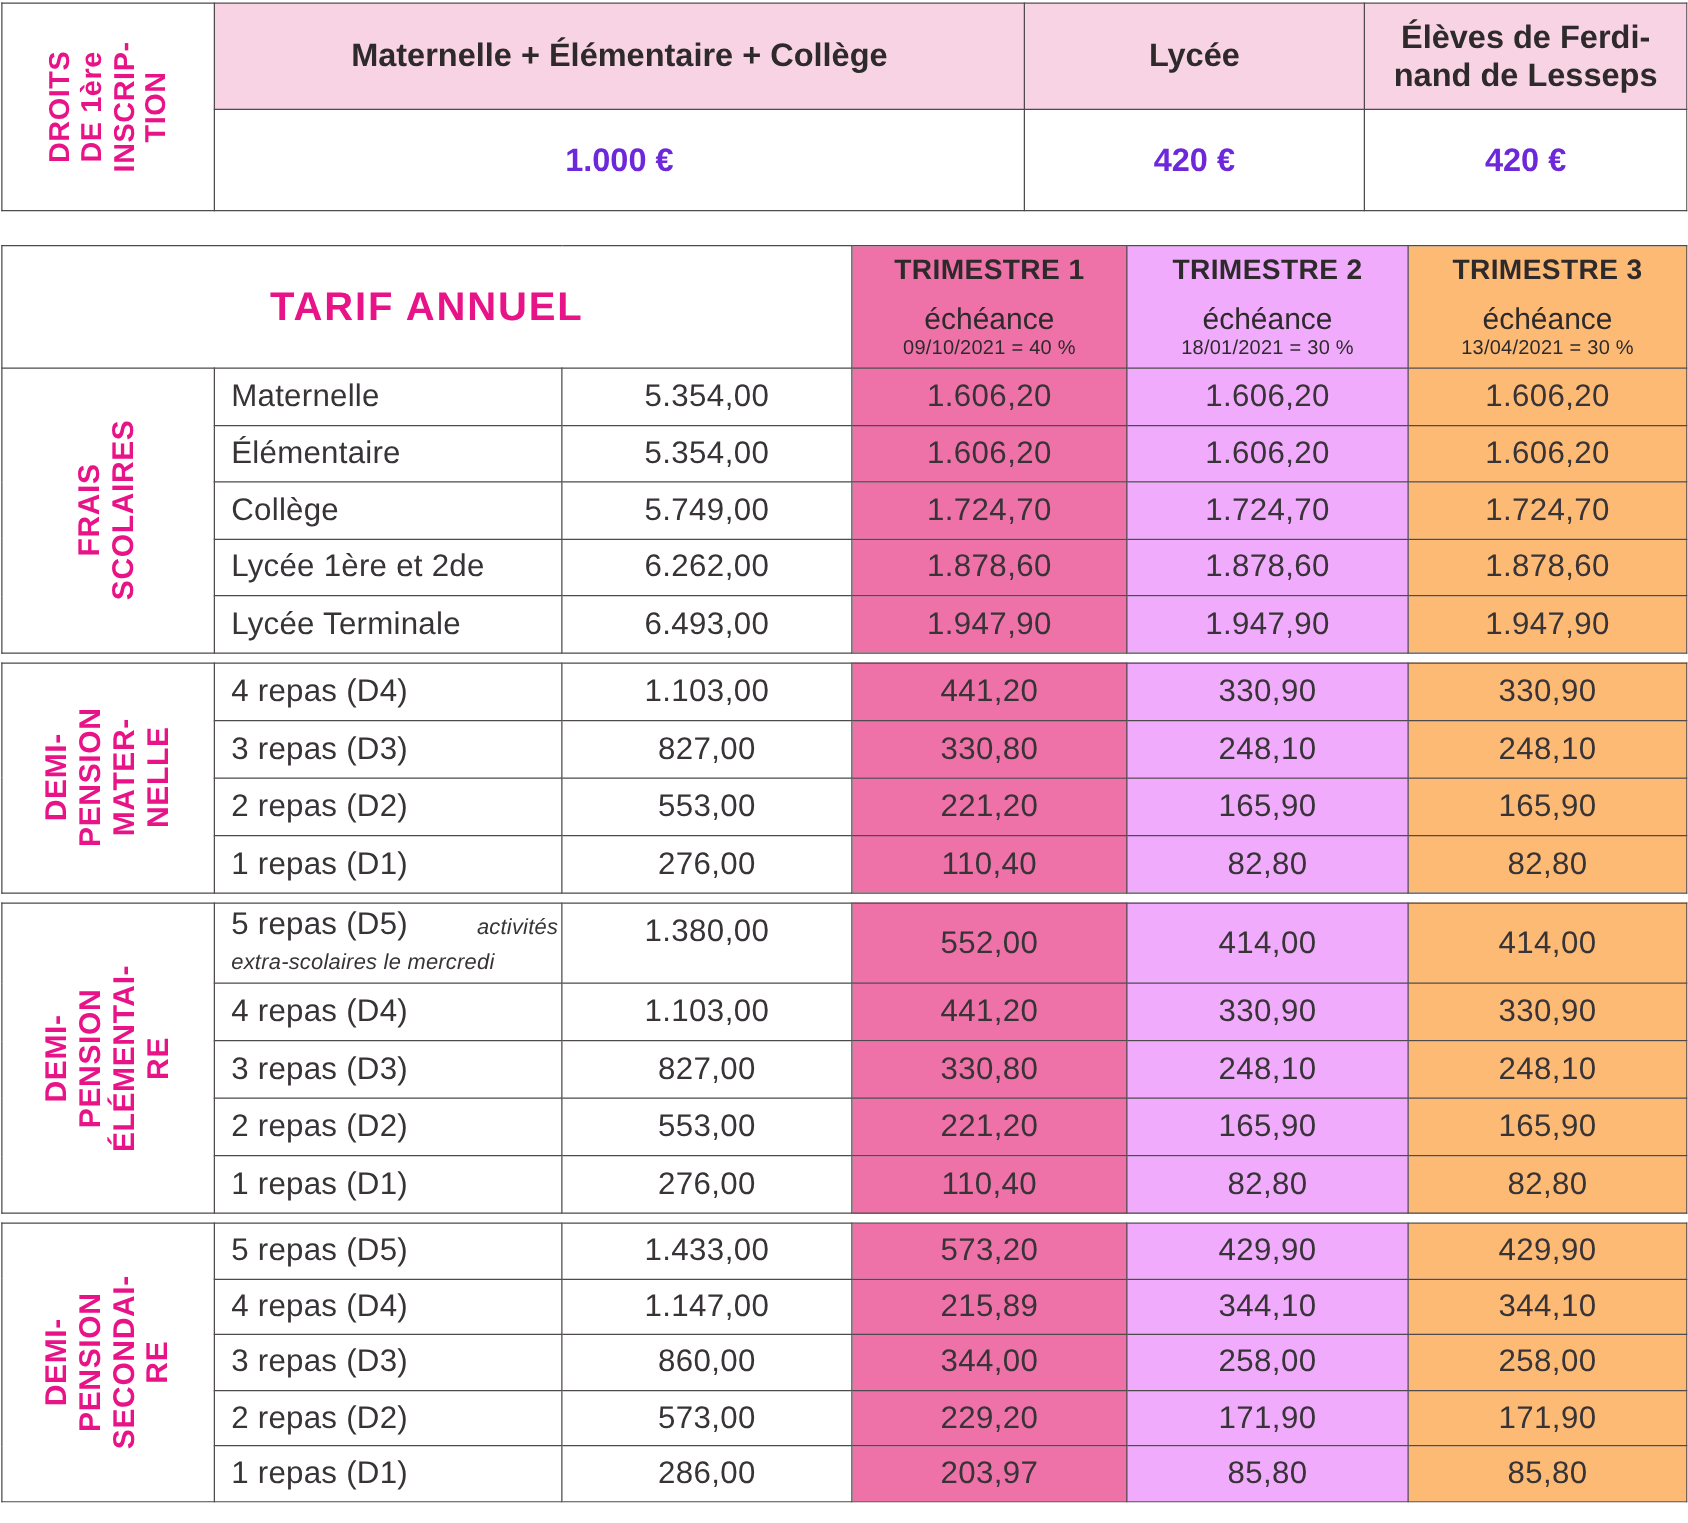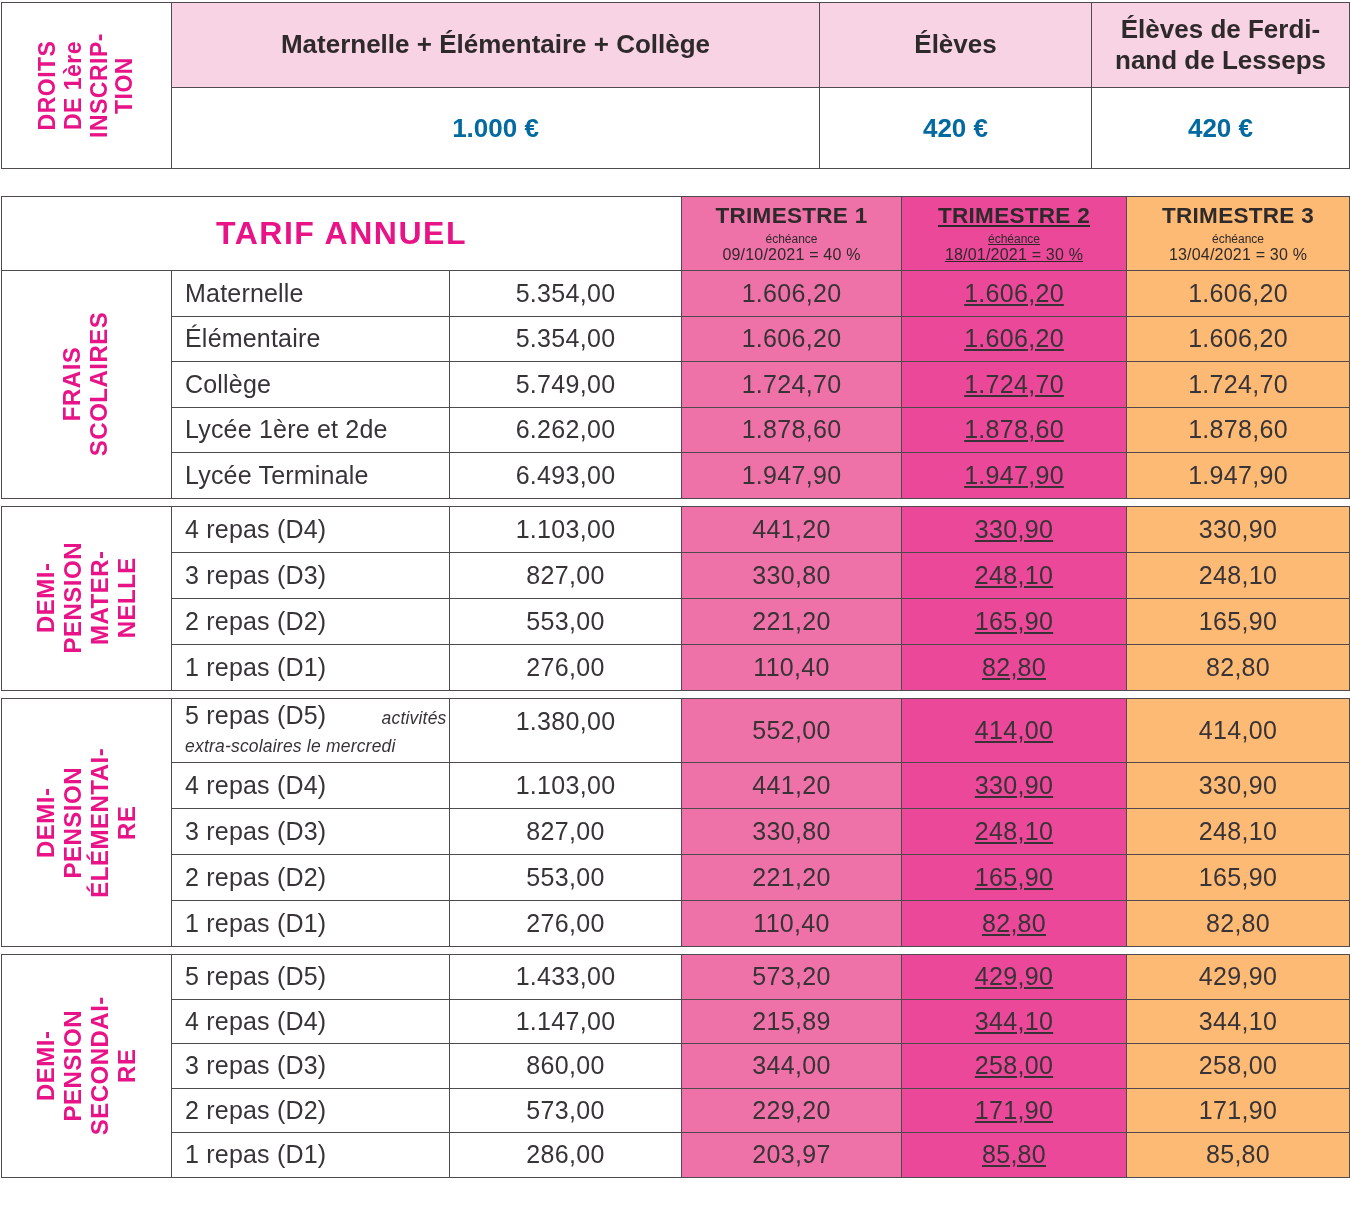--- a/index.html
+++ b/index.html
@@ -45,47 +45,47 @@
     font-size: 26px;
     font-weight: bold;
     color: #2e2a2c;
     line-height: 1.2;
   }
   .tbl-inscription .val {
     height: 81px;
     text-align: center;
     font-size: 26px;
     font-weight: bold;
-    color: #0369a1;
+    color: #6d28d9;
     background: #ffffff;
   }
   .tbl-inscription .rot { font-size: 23px; }
 
   
   .title-cell { background: #ffffff; text-align: center; height: 107px; }
   .main-title {
     color: #e91388;
     font-size: 32px;
     font-weight: bold;
     letter-spacing: 1.5px;
     margin-top: 24px;
   }
   .tri-hdr { text-align: center; color: #2e2a2c; padding: 6px 2px; }
   .tri-name { font-weight: bold; font-size: 22.5px; letter-spacing: 0.3px; }
-  .tri-sub  { font-size: 12px; margin-top: 3px; }
+  .tri-sub  { font-size: 24px; margin-top: 13px; }
   .tri-due  { font-size: 16px; letter-spacing: 0.2px; }
   .bg-t1 { background: #ee72a8; }
   .bg-t2 { background: #f4a4c9; }
   .bg-t3 { background: #f9cfe2; }
 
   
   .sect { margin-top: 7px; }
   .sect td { height: 46px; background: #ffffff; }
   .sect .bg-t1 { background: #ee72a8; }
-  .sect .bg-t2 { background: #ec4899; text-decoration: underline; }
+  .sect .bg-t2 { background: #f0abfc; }
   .sect .bg-t3 { background: #fdba74; }
   .sect .rot { font-size: 24px; }
   .tbl-frais td { height: 45.5px; }
   .row-tall td { height: 58px; }
   .row-tall .name-cell { line-height: 1.15; padding-top: 2px; padding-bottom: 4px; }
   .tbl-secondaire td { height: 44.5px; }
 </style>
 </head>
 <body>
 
@@ -100,21 +100,21 @@
       </colgroup>
     <tbody>
         <tr>
       <td rowspan="2" class="rot-cell">
         <div class="rot">DROITS
 DE 1ère
 INSCRIP-
 TION</div>
       </td>
       <th class="hdr">Maternelle + Élémentaire + Collège</th>
-      <th class="hdr">Élèves</th>
+      <th class="hdr">Lycée</th>
       <th class="hdr pre">Élèves de Ferdi-
 nand de Lesseps</th>
     </tr>
     <tr>
       <td class="val">1.000 €</td>
       <td class="val">420 €</td>
       <td class="val">420 €</td>
     </tr>
   </tbody>
     </table>

